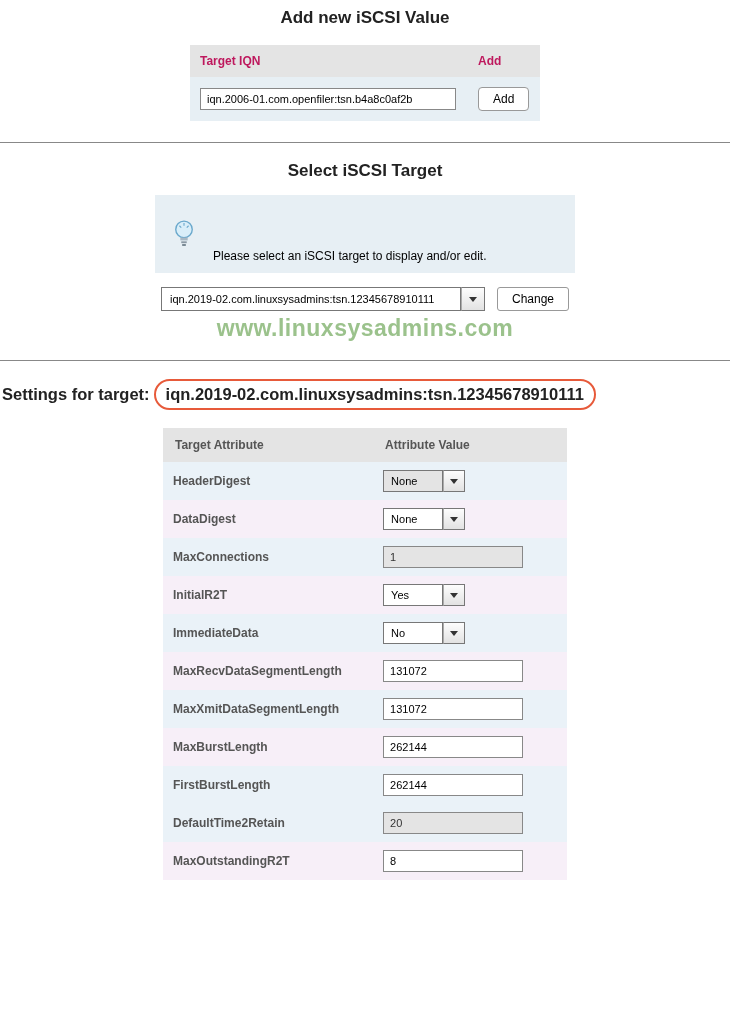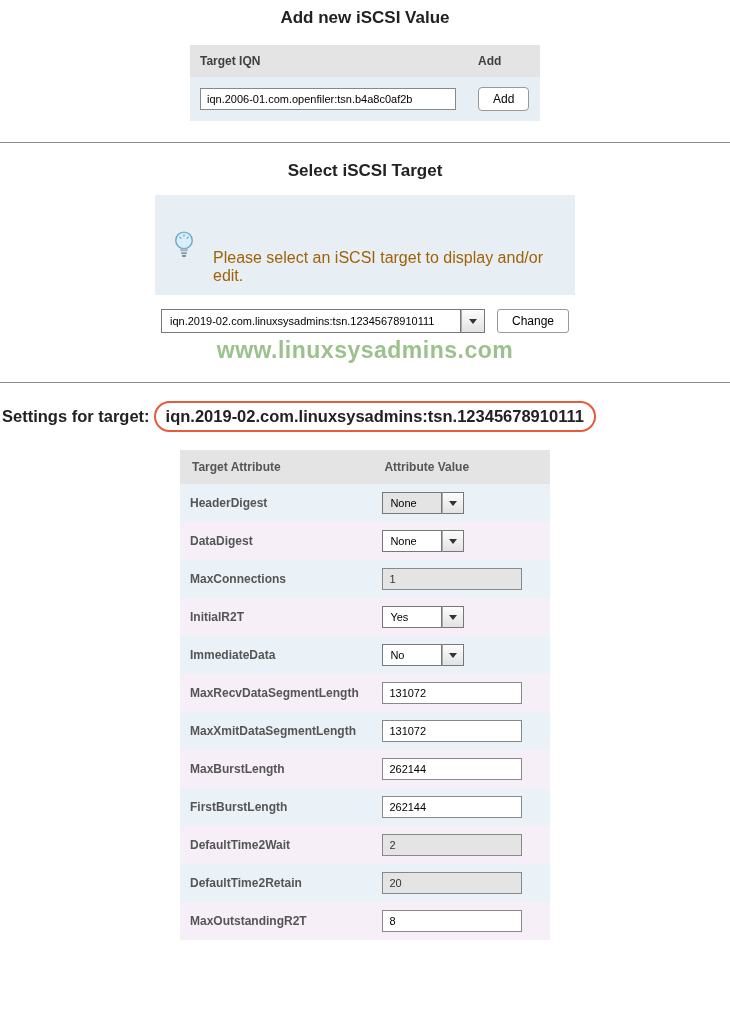--- a/index.html
+++ b/index.html
@@ -24,21 +24,21 @@
     background: #e7eff4;
     border: 3px solid #fff;
     padding: 0;
   }
   table.add-table {
     border-collapse: collapse;
     width: 350px;
   }
   table.add-table th {
     background: #e4e4e4;
-    color: #404040;
+    color: #be185d;
     font-size: 12px;
     font-weight: bold;
     text-align: left;
     padding: 9px 10px;
   }
   table.add-table td {
     background: #e7eff4;
     padding: 10px;
   }
   input.text-in {
@@ -70,22 +70,22 @@
     align-items: center;
     gap: 18px;
     width: 420px;
   }
   .bulb-icon {
     width: 22px;
     height: 30px;
     display: inline-block;
   }
   .info-text {
-    color: #a16207;
-    font-size: 16px;
+    color: #000000;
+    font-size: 12px;
     margin-top: 44px;
   }
   .select-row {
     display: flex;
     justify-content: center;
     align-items: center;
     gap: 12px;
     margin-top: 14px;
   }
   .combo {
@@ -144,21 +144,21 @@
     font-weight: bold;
     border: 2px solid #e75a3a;
     border-radius: 18px;
     padding: 4px 10px;
     margin-left: 4px;
     font-size: 16.5px;
   }
   .attr-wrap { display: flex; justify-content: center; }
   table.attr-table {
     border-collapse: collapse;
-    width: 370px;
+    width: 404px;
   }
   table.attr-table th {
     background: #e4e4e4;
     color: #555;
     font-size: 12px;
     font-weight: bold;
     text-align: left;
     padding: 10px 12px;
   }
   table.attr-table td {
@@ -331,24 +331,20 @@
           <td class="attr-val"><input class="val-txt" type="text" value="131072" style=""></td>
         </tr>
         <tr class="row-pink">
           <td class="attr-name">MaxBurstLength</td>
           <td class="attr-val"><input class="val-txt" type="text" value="262144" style=""></td>
         </tr>
         <tr class="row-blue">
           <td class="attr-name">FirstBurstLength</td>
           <td class="attr-val"><input class="val-txt" type="text" value="262144" style=""></td>
         </tr>
-        <tr class="row-pink">
-          <td class="attr-name">DefaultTime2Wait</td>
-          <td class="attr-val"><input class="val-txt readonly" type="text" value="2" style=""></td>
-        </tr>
         <tr class="row-blue">
           <td class="attr-name">DefaultTime2Retain</td>
           <td class="attr-val"><input class="val-txt readonly" type="text" value="20" style=""></td>
         </tr>
         <tr class="row-pink">
           <td class="attr-name">MaxOutstandingR2T</td>
           <td class="attr-val"><input class="val-txt" type="text" value="8" style=""></td>
         </tr>
       </tbody>
   </table>

